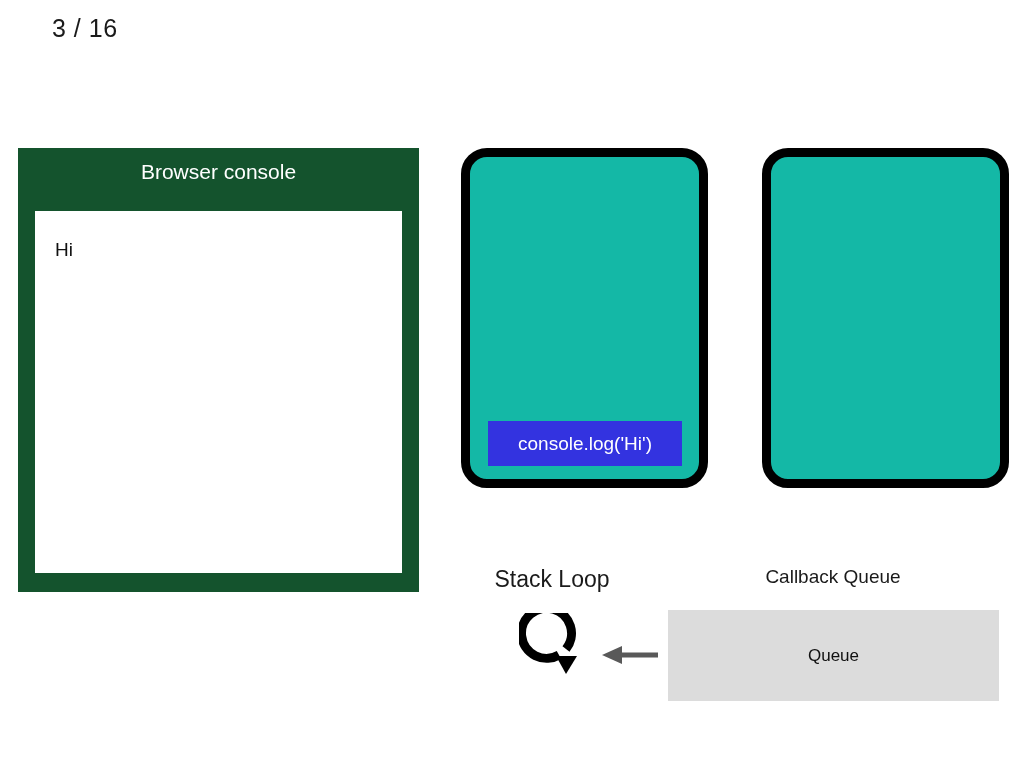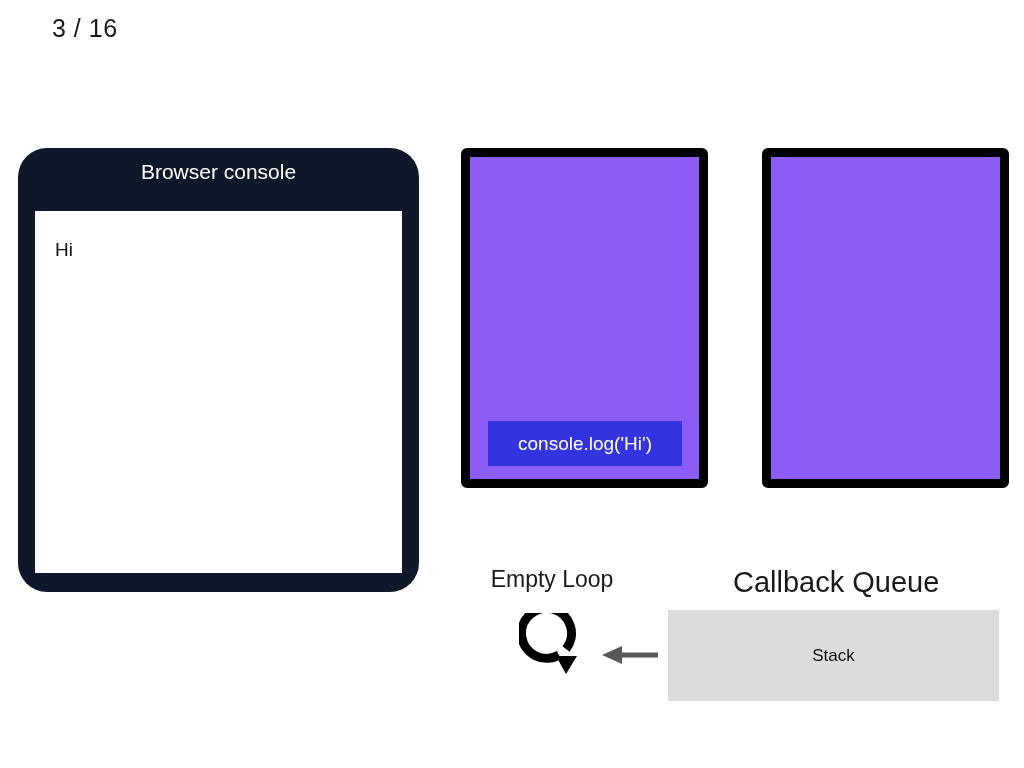--- a/index.html
+++ b/index.html
@@ -31,22 +31,21 @@
     white-space: nowrap;
   }
 
   
   .console-panel {
     position: absolute;
     left: 18px;
     top: 148px;
     width: 401px;
     height: 444px;
-    background: #0f172a;
-    border-radius: 29px;
+    background: #14532d;
   }
   .console-title {
     position: absolute;
     left: 0;
     top: 12px;
     width: 401px;
     text-align: center;
     color: #ffffff;
     font-size: 21px;
     white-space: nowrap;
@@ -74,23 +73,23 @@
     position: absolute;
     font-size: 26px;
     color: #1a1a1a;
     text-align: center;
     white-space: nowrap;
   }
 
   
   .rounded-box {
     position: absolute;
-    background: #8b5cf6;
+    background: #14b8a6;
     border: 9px solid #000000;
-    border-radius: 6px;
+    border-radius: 26px;
   }
 
   #call-stack-box  { left: 461px; top: 148px; width: 247px; height: 340px; }
   #web-apis-box    { left: 762px; top: 148px; width: 247px; height: 340px; }
 
   
   .stack-frame {
     position: absolute;
     left: 18px;
     bottom: 13px;
@@ -100,21 +99,21 @@
     color: #ffffff;
     font-size: 19px;
     display: flex;
     align-items: center;
     justify-content: center;
     white-space: nowrap;
   }
 
   
   #event-loop-heading  { left: 452px; top: 566px; width: 200px; font-size: 23px; }
-  #callback-q-heading  { left: 733px; top: 566px; width: 200px; font-size: 29px; }
+  #callback-q-heading  { left: 733px; top: 566px; width: 200px; font-size: 19px; }
 
   .event-loop-icon {
     position: absolute;
     left: 519px;
     top: 613px;
     width: 78px;
     height: 82px;
   }
 
   .flow-arrow {
@@ -158,35 +157,35 @@
   </div>
 
 
   <div class="rounded-box" id="call-stack-box">
     <div class="stack-frame">console.log('Hi')</div>
   </div>
 
 
   <div class="rounded-box" id="web-apis-box"></div>
 
-  <div class="box-heading" id="event-loop-heading">Empty Loop</div>
+  <div class="box-heading" id="event-loop-heading">Stack Loop</div>
 
   <div class="event-loop-icon">
     <svg width="78" height="82" viewBox="0 0 78 82" xmlns="http://www.w3.org/2000/svg">
       <path d="M 57 60 A 25 25 0 1 0 50 66" fill="none" stroke="#000000" stroke-width="9" stroke-linecap="butt" transform="translate(-10,-24)"></path>
       <polygon points="37,43 58,43 47,61" fill="#000000"></polygon>
     </svg>
   </div>
 
   <div class="flow-arrow">
     <svg width="56" height="20" viewBox="0 0 56 20" xmlns="http://www.w3.org/2000/svg">
       <line x1="18" y1="10" x2="56" y2="10" stroke="#595959" stroke-width="5"></line>
       <polygon points="0,10 20,1 20,19" fill="#595959"></polygon>
     </svg>
   </div>
 
   <div class="box-heading" id="callback-q-heading">Callback Queue</div>
 
   <div class="callback-queue">
-    <span class="callback-queue-label">Stack</span>
+    <span class="callback-queue-label">Queue</span>
   </div>
 
 </div>
 
 </body></html>

